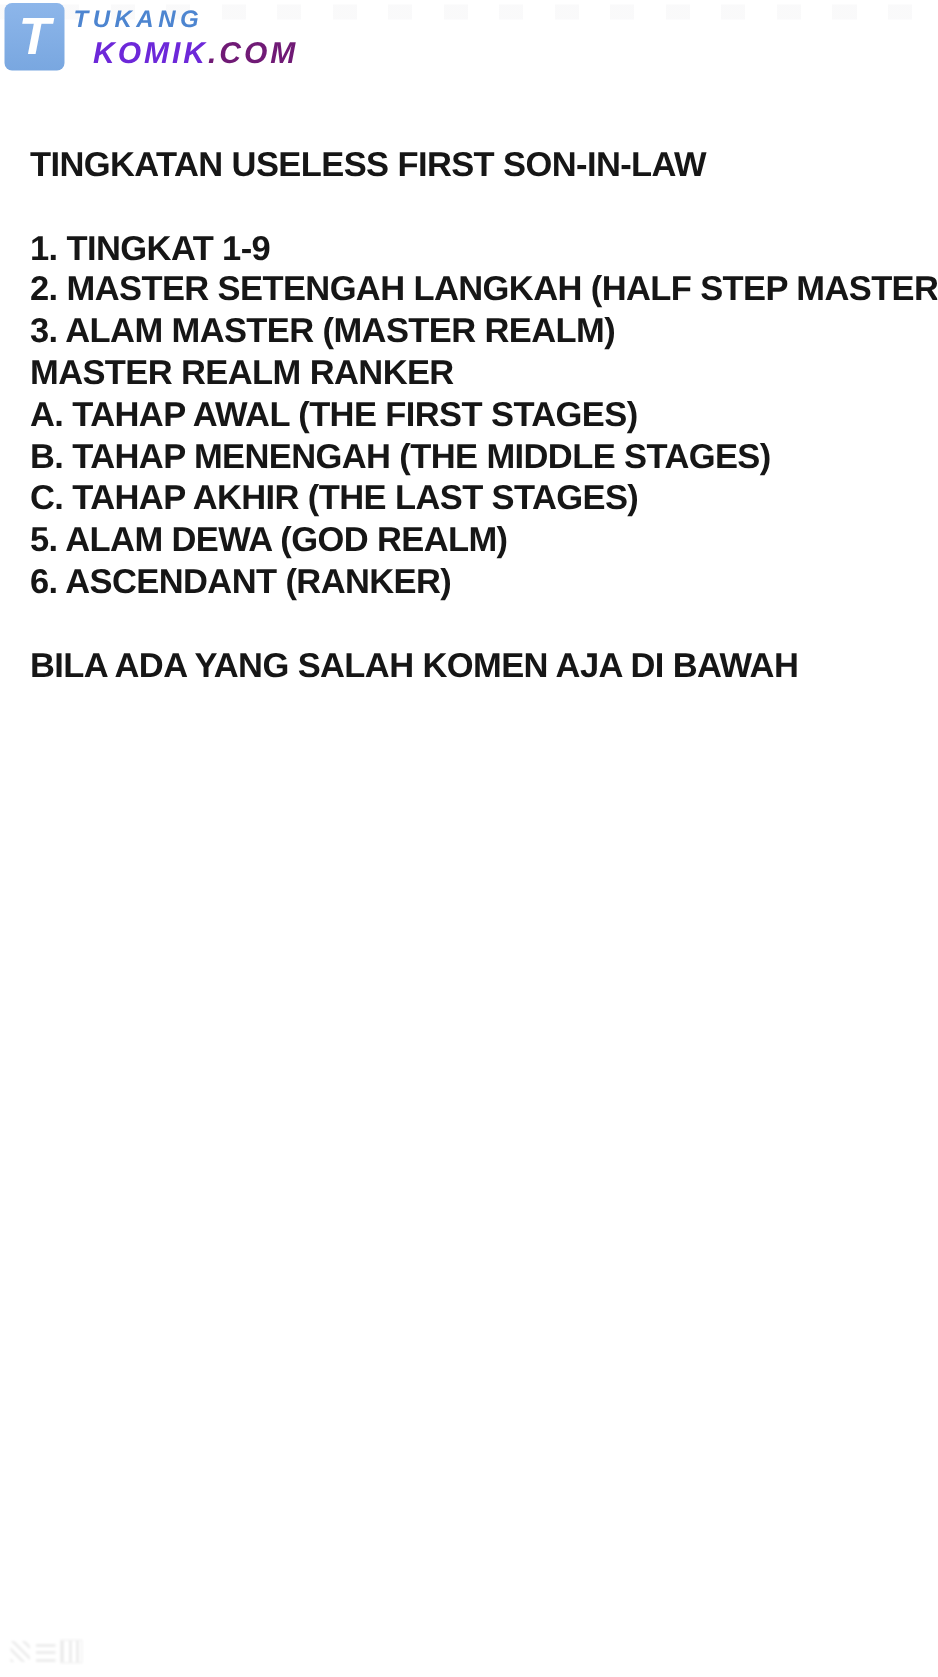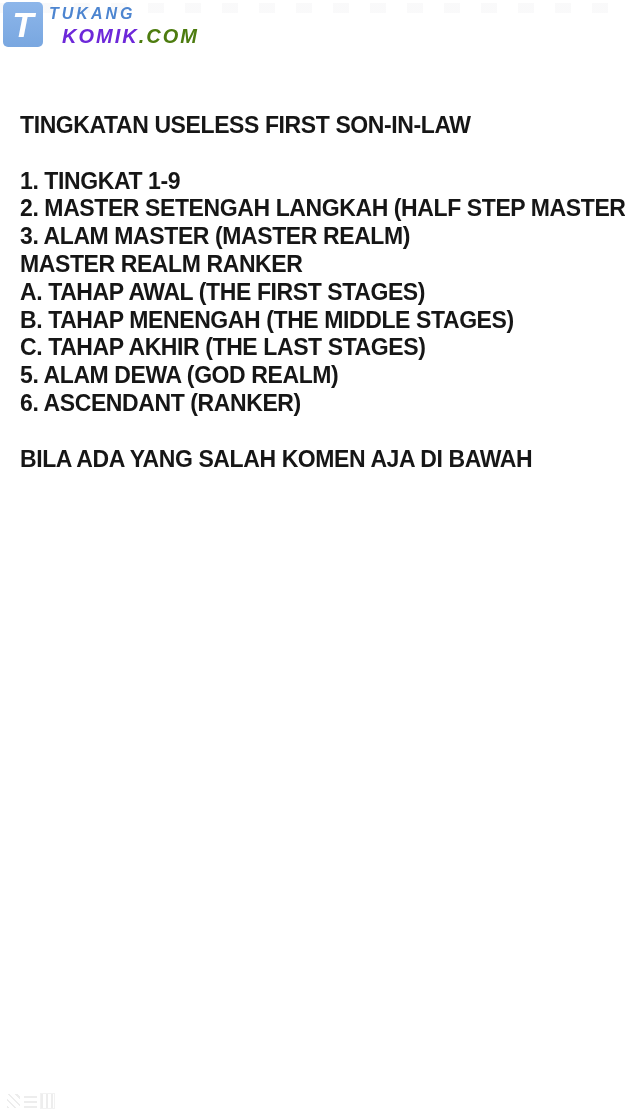--- a/index.html
+++ b/index.html
@@ -63,27 +63,27 @@
     line-height: 23px;
     letter-spacing: 3px;
   }
   .logo-line2 {
     margin-left: 13px;
     font-size: 20px;
     line-height: 23px;
     letter-spacing: 2px;
   }
   .logo-line2 .blue { color: #6d28d9; }
-  .logo-line2 .pink { color: #4d7c0f; }
+  .logo-line2 .pink { color: #701a75; }
 
   
   .note {
     position: absolute;
     left: 20px;
-    top: 112px;
+    top: 96px;
     width: 595px;
     color: #161616;
     font-family: "Liberation Sans", sans-serif;
     font-weight: bold;
     font-size: 23px;
     line-height: 27.8px;
     letter-spacing: -0.4px;
     white-space: nowrap;
   }
   .note .gap { height: 27.8px; }

